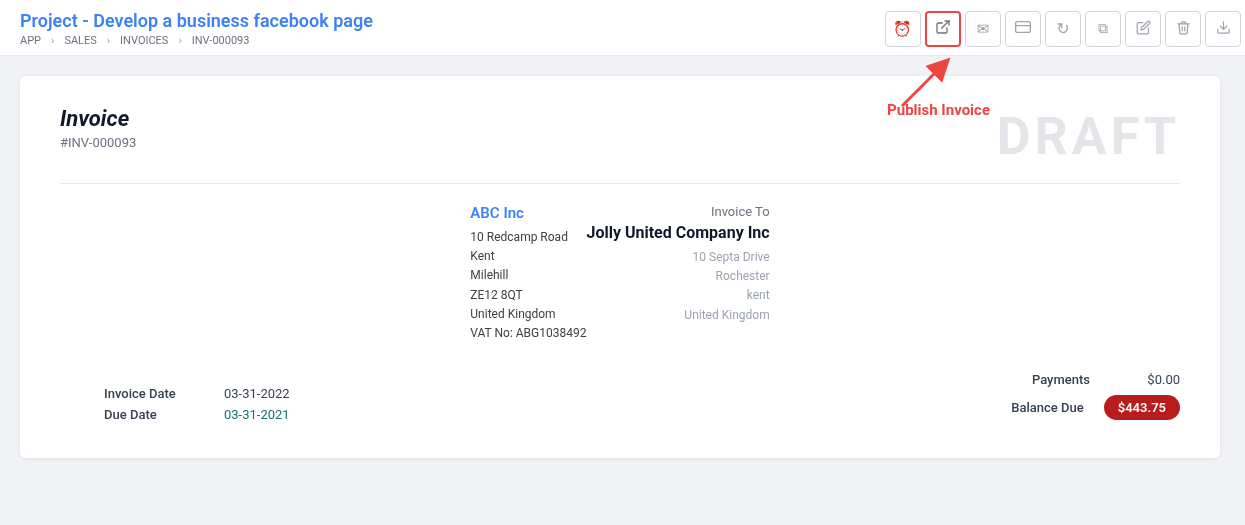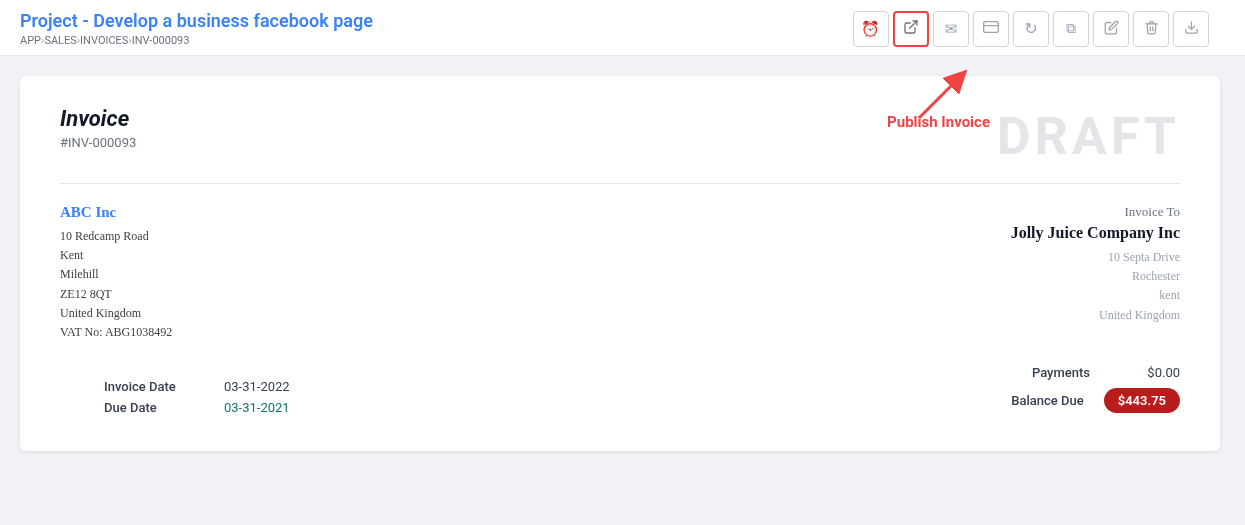--- a/index.html
+++ b/index.html
@@ -6,40 +6,40 @@
     body {
       font-family: -apple-system, BlinkMacSystemFont, 'Segoe UI', Roboto, sans-serif;
       background: #f0f2f5;
       width: 1245px;
       min-height: 525px;
       overflow: hidden;
     }
 
     .top-bar {
       background: #fff;
-      padding: 10px 36px 8px 20px;
+      padding: 10px 4px 8px 20px;
       border-bottom: 1px solid #e5e7eb;
       display: flex;
       align-items: center;
       justify-content: space-between;
     }
 
     .page-title {
       font-size: 18px;
       font-weight: 600;
       color: #3b82f6;
     }
 
     .breadcrumb {
       font-size: 11px;
       color: #6b7280;
       margin-top: 3px;
       display: flex;
       align-items: center;
-      gap: 0;
+      gap: 10px;
     }
 
     .breadcrumb span {
       color: #6b7280;
     }
 
     .breadcrumb .sep {
       color: #9ca3af;
     }
 
@@ -117,23 +117,22 @@
     .draft-watermark {
       font-size: 52px;
       font-weight: 700;
       color: #d1d5db;
       letter-spacing: 4px;
       opacity: 0.6;
     }
 
     .company-section {
       display: flex;
-      justify-content: space-between;
-      margin-bottom: 23px;
-      font-family: Liberation Serif, serif;
+      justify-content: center;
+      margin-bottom: 29px;
     }
 
     .company-from {}
 
     .company-name {
       font-size: 15px;
       font-weight: 600;
       color: #3b82f6;
       margin-bottom: 6px;
     }
@@ -322,21 +321,21 @@
           <path d="M21 15v4a2 2 0 0 1-2 2H5a2 2 0 0 1-2-2v-4"></path>
           <polyline points="7 10 12 15 17 10"></polyline>
           <line x1="12" y1="15" x2="12" y2="3"></line>
         </svg>
       </span>
     </button>
   </div>
 </div>
 
 <div style="position: relative; height: 0; overflow: visible;">
-  <div style="position: absolute; top: 12px; right: 255px; pointer-events: none; z-index: 20; display: flex; flex-direction: column; align-items: center;">
+  <div style="position: absolute; top: 0px; right: 255px; pointer-events: none; z-index: 20; display: flex; flex-direction: column; align-items: flex-start;">
 
     <svg width="70" height="55" viewBox="0 0 70 55">
       <defs>
         <marker id="arrowhead" markerWidth="8" markerHeight="8" refX="4" refY="4" orient="auto">
           <polygon points="0 0, 8 4, 0 8" fill="#ef4444"></polygon>
         </marker>
       </defs>
       <line x1="15" y1="50" x2="55" y2="10" stroke="#ef4444" stroke-width="3" marker-end="url(#arrowhead)"></line>
     </svg>
     <span class="publish-label" style="color:#ef4444; font-weight:700; font-size:15px; margin-top:-10px;">Publish Invoice</span>
@@ -362,21 +361,21 @@
           <div>Kent</div>
           <div>Milehill</div>
           <div>ZE12 8QT</div>
           <div>United Kingdom</div>
           <div>VAT No: ABG1038492</div>
         </div>
       </div>
 
       <div class="company-to">
         <div class="invoice-to-label">Invoice To</div>
-        <div class="client-name">Jolly Juice Company Inc</div>
+        <div class="client-name">Jolly United Company Inc</div>
         <div class="client-address">
           <div>10 Septa Drive</div>
           <div>Rochester</div>
           <div>kent</div>
           <div>United Kingdom</div>
         </div>
       </div>
     </div>
 
     <div class="dates-payments">

